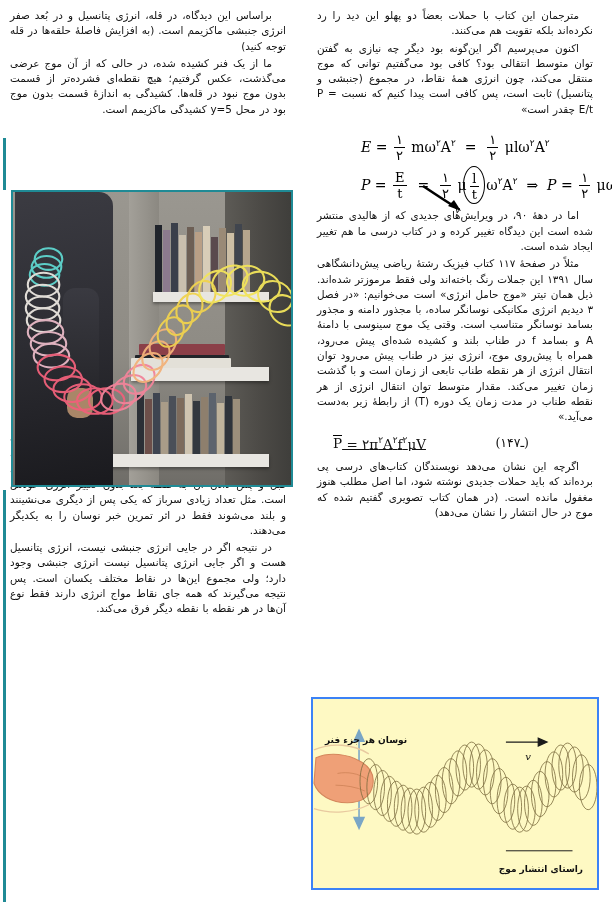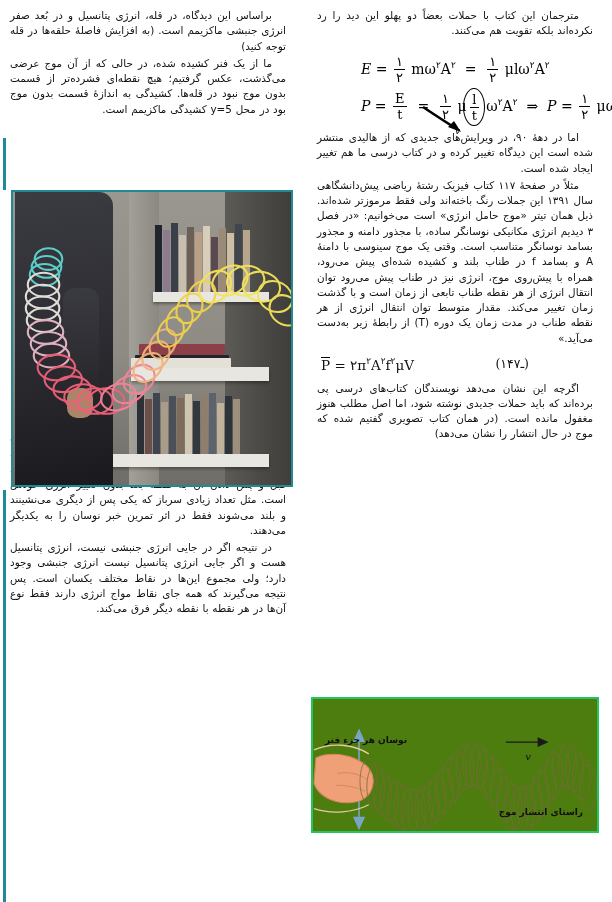--- a/index.html
+++ b/index.html
@@ -112,21 +112,21 @@
     width: 46px;
     height: 30px;
   }
   .eq-row {
     direction: ltr;
     margin: 10px 0 8px 0;
     font-family: "DejaVu Serif","Liberation Serif",serif;
     font-size: 13.5px;
     overflow: hidden;
   }
-  .eq-row .lhs { float: left; margin-left: 4px; }
+  .eq-row .lhs { float: left; margin-left: 16px; text-decoration: underline; }
   .eq-row .tag { float: right; margin-right: 64px; font-size: 12.5px; }
   .ovl { border-top: 1.3px solid #000; display: inline-block; padding-top: 0px; line-height: 1.05; }
 
   
   .photo-frame {
     position: absolute;
     left: 11px;
     top: 190px;
     width: 282px;
     height: 297px;
@@ -187,24 +187,24 @@
   }
   .slinky { position: absolute; inset: 0; }
   
 
   
   .diagram-frame {
     position: absolute;
     left: 311px;
     top: 697px;
     width: 288px;
-    height: 136px;
-    border: 2px solid #22c55e;
+    height: 193px;
+    border: 2px solid #3b82f6;
     box-sizing: border-box;
-    background: #4d7c0f;
+    background: #fef9c3;
     overflow: hidden;
   }
   .diagram-label {
     position: absolute;
     direction: rtl;
     font-size: 9px;
     font-weight: bold;
     color: #111;
     white-space: nowrap;
     font-family: "DejaVu Sans","Liberation Sans",sans-serif;
@@ -218,20 +218,21 @@
 <body>
 
 <div class="page">
 
   <div class="edge-rule"></div>
   <div class="edge-rule-gap"></div>
 
   <div class="col col-right">
 
     <p class="para">مترجمان این کتاب با حملات بعضاً دو پهلو این دید را رد نکرده‌اند بلکه تقویت هم می‌کنند.</p>
+    <p class="para">اکنون می‌پرسیم اگر این‌گونه بود دیگر چه نیازی به گفتن توان متوسط انتقالی بود؟ کافی بود می‌گفتیم توانی که موج منتقل می‌کند، چون انرژی همهٔ نقاط، در مجموع (جنبشی و پتانسیل) ثابت است، پس کافی است پیدا کنیم که نسبت P = E/t چقدر است»</p>
 
     <div class="math-block">
       <div class="eq-line">
         <var>E</var> =
         <span class="frac tall"><span class="num">١</span><span class="den">٢</span></span>
         mω<sup class="sm">٢</sup>A<sup class="sm">٢</sup> &nbsp;=&nbsp;
         <span class="frac tall"><span class="num">١</span><span class="den">٢</span></span>
         μlω<sup class="sm">٢</sup>A<sup class="sm">٢</sup>
       </div>
       <div class="eq-line">

